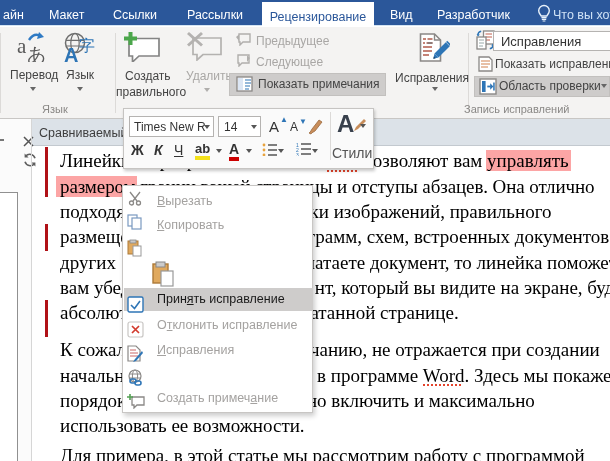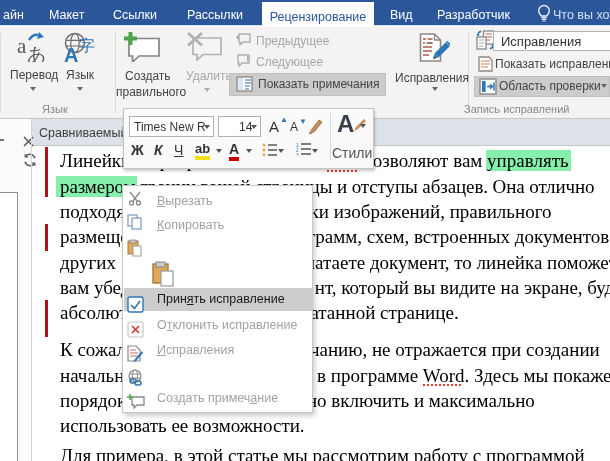--- a/index.html
+++ b/index.html
@@ -15,21 +15,21 @@
 .blabel{position:absolute;font-size:12px;color:#444;white-space:nowrap}
 .blabel.dis{color:#a9a7a5}
 .darr{position:absolute;width:0;height:0;border-left:3.5px solid transparent;border-right:3.5px solid transparent;border-top:4px solid #666}
 .darr.dis{border-top-color:#b0aeac}
 .hl{position:absolute;background:#cecccb;border:1px solid #c2c0be}
 
 #band{position:absolute;left:32px;top:119px;width:578px;height:27px;background:#dce2e8;border-bottom:1px solid #c3c9cf;color:#3d3d3d;font-size:12.5px}
 #leftpane{position:absolute;left:0;top:119px;width:32px;height:342px;background:#fbfbfb}
 .dl{position:absolute;font-family:"Liberation Serif",serif;font-size:19px;line-height:19px;color:#000;white-space:pre}
 .redbar{position:absolute;width:3px;background:#b01117}
-.sel{background:#86efac}
+.sel{background:#fca5a5}
 .squig{position:absolute;height:2px;background:repeating-linear-gradient(90deg,#e4442c 0 2px,transparent 2px 4px)}
 
 #mtb{position:absolute;left:123px;top:107.5px;width:250.5px;height:61.5px;background:#fafafa;border:1px solid #c6c4c2;box-shadow:1px 2px 3px rgba(0,0,0,.22)}
 .cbox{position:absolute;background:#fff;border:1px solid #b5b3b1;font-size:12px;color:#333}
 
 #menu{position:absolute;left:122px;top:185px;width:191px;height:228px;background:#fff;border:1px solid #c8c6c4;box-shadow:2px 3px 5px rgba(0,0,0,.2)}
 .mi{position:absolute;left:1px;width:189px;height:25px;font-size:12.5px;color:#444;line-height:25px}
 .mi .txt{position:absolute;left:33px;top:0}
 .mi.dis{color:#a4a2a0}
 u{text-decoration:underline}
@@ -209,21 +209,21 @@
 
     <div class="dl" style="left:60px;top:416.4px">использовать ее возможности.</div>
 
     <div class="dl" style="left:60px;top:446px">Для примера, в этой статье мы рассмотрим работу с программой</div>
   </div>
 
   <div id="mtb"></div>
   <div id="mtbitems">
     <div class="cbox" style="left:129px;top:116px;width:85px;height:21px;line-height:20px;padding-left:4px">Times New R</div>
     <div class="darr" style="left:204px;top:125px;border-top-color:#555"></div>
-    <div class="cbox" style="left:218px;top:116px;width:43px;height:21px;line-height:20px;padding-left:20px">14</div>
+    <div class="cbox" style="left:218px;top:116px;width:43px;height:21px;line-height:20px;padding-left:5px">14</div>
     <div class="darr" style="left:251px;top:125px;border-top-color:#555"></div>
     <span class="abs" style="left:269px;top:118px;font-size:15px;color:#333">А<span style="position:absolute;left:11px;top:-3px;font-size:8px;color:#2e75b6">▲</span></span>
     <span class="abs" style="left:290px;top:120px;font-size:12px;color:#333">А<span style="position:absolute;left:9px;top:-3px;font-size:8px;color:#2e75b6">▼</span></span>
     <svg class="abs" style="left:307px;top:117px" width="17" height="18" viewBox="0 0 17 18">
         <path d="M2 16c2-1 2-3 3-4l7-9 3 2-7 9c-1 1-3 1-4 3z" fill="#c88d5a" stroke="#9a6a3e" stroke-width=".8"></path>
       </svg>
     <div class="abs" style="left:330px;top:112px;width:1px;height:48px;background:#dcdad8"></div>
     <span class="abs" style="left:337px;top:110px;font-size:24px;font-weight:bold;color:#39414d">А</span>
     <svg class="abs" style="left:352px;top:118px" width="14" height="14" viewBox="0 0 14 14">
         <path d="M12 1L4 9l-2 4 4-2 8-8z" fill="#c88d5a"></path>

